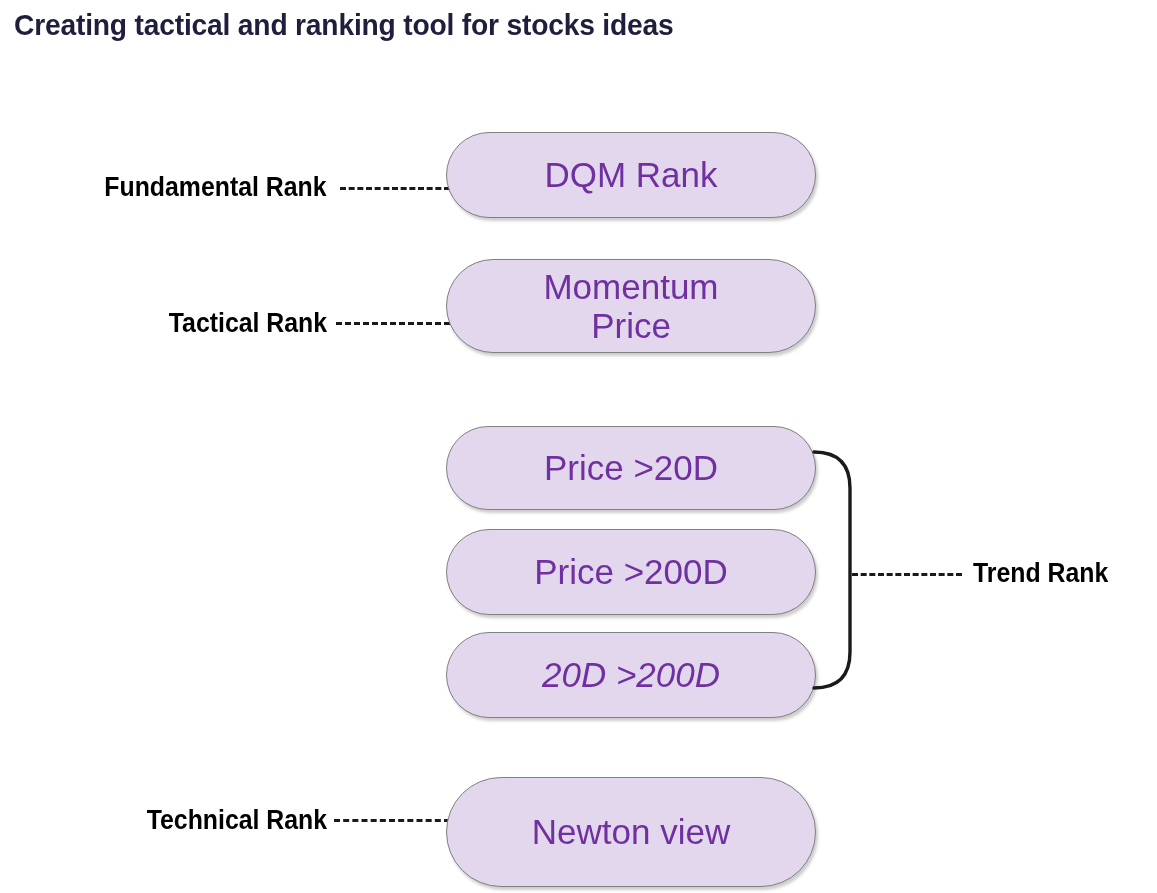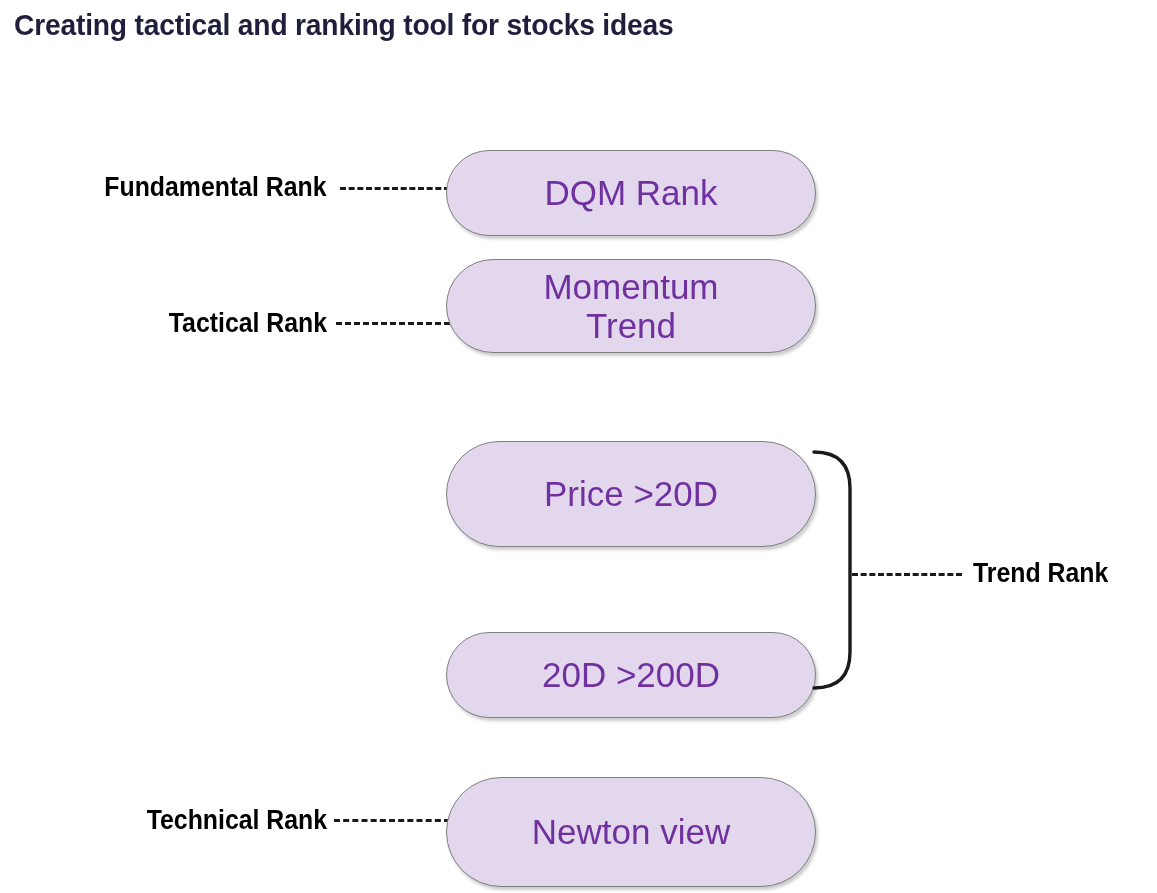--- a/index.html
+++ b/index.html
@@ -49,25 +49,25 @@
     text-align: center;
     color: #7030a0;
     font-family: "Liberation Sans", sans-serif;
     font-size: 35px;
     font-weight: normal;
     line-height: 1.12;
     box-shadow: 2px 3px 3px rgba(90, 90, 90, 0.30);
   }
   .pill span { display: block; }
 
-  .pill-dqm       { left: 446px; top: 150px;  width: 370px; height: 86px; }
+  .pill-dqm       { left: 446px; top: 132px;  width: 370px; height: 86px; }
   .pill-momentum  { left: 446px; top: 259px;  width: 370px; height: 94px; }
-  .pill-p20       { left: 446px; top: 426px;  width: 370px; height: 106px; margin-top: 15px; }
+  .pill-p20       { left: 446px; top: 426px;  width: 370px; height: 84px; }
   .pill-p200      { left: 446px; top: 529px;  width: 370px; height: 86px; }
-  .pill-2020      { left: 446px; top: 632px;  width: 370px; height: 86px; }
+  .pill-2020      { left: 446px; top: 632px;  width: 370px; height: 86px; font-style: italic; }
   .pill-newton    { left: 446px; top: 777px;  width: 370px; height: 110px; }
 
   
   .rank-label {
     position: absolute;
     font-family: "Liberation Sans", sans-serif;
     font-size: 27px;
     font-weight: bold;
     color: #000000;
     white-space: nowrap;
@@ -113,26 +113,29 @@
   <div class="dash dash-fundamental"></div>
   <div class="pill pill-dqm">
     <span>DQM Rank</span>
   </div>
 
   <div class="rank-label label-tactical">Tactical Rank</div>
   <div class="dash dash-tactical"></div>
   <div class="pill pill-momentum">
     <div>
       <span>Momentum</span>
-      <span>Trend</span>
+      <span>Price</span>
     </div>
   </div>
 
   <div class="pill pill-p20">
     <span>Price &gt;20D</span>
+  </div>
+  <div class="pill pill-p200">
+    <span>Price &gt;200D</span>
   </div>
   <div class="pill pill-2020">
     <span>20D &gt;200D</span>
   </div>
 
   <svg style="position:absolute; left:800px; top:430px; width:70px; height:280px; overflow:visible;" viewBox="0 0 70 280" fill="none">
     <path d="M 14 22 C 40 22 50 36 50 58 L 50 222 C 50 244 40 258 14 258" stroke="#1a1a1a" stroke-width="3.4" fill="none" stroke-linecap="round"></path>
   </svg>
 
   <div class="dash dash-trend"></div>

